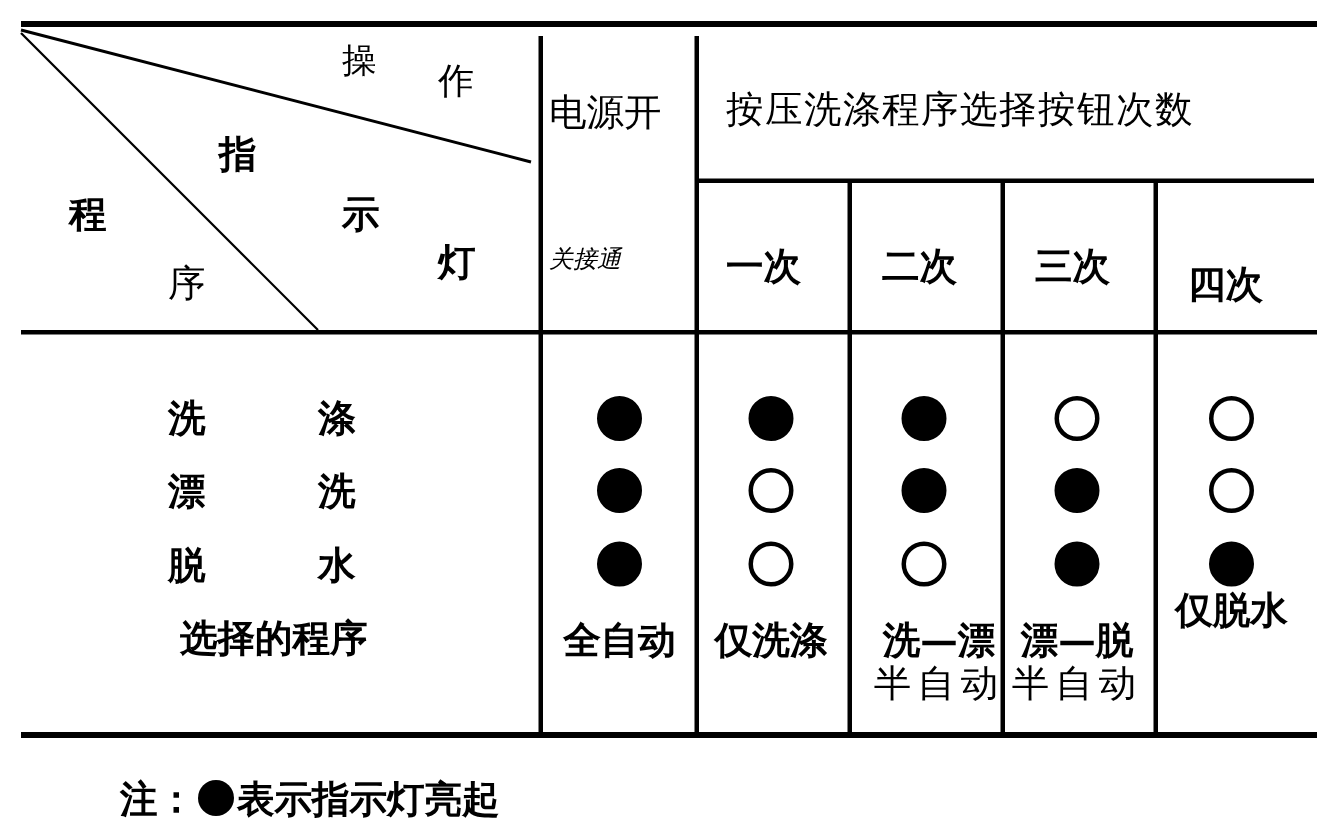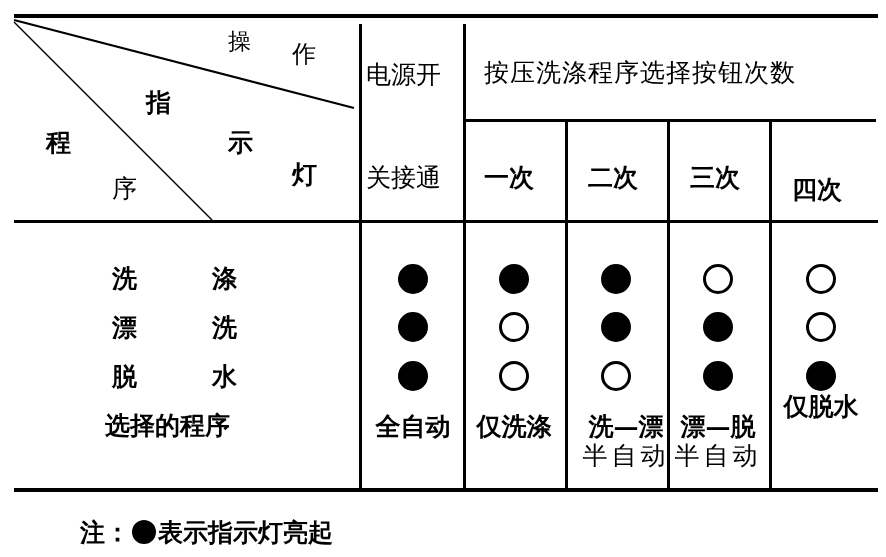--- a/index.html
+++ b/index.html
@@ -38,36 +38,36 @@
   <span class="tn" style="left:228px; top:30px; font-size:23px;">操</span>
   <span class="tn" style="left:292px; top:42px; font-size:24px;">作</span>
   <span class="t" style="left:146px; top:90px;">指</span>
   <span class="t" style="left:228px; top:130px;">示</span>
   <span class="t" style="left:292px; top:162px;">灯</span>
   <span class="t" style="left:46px; top:130px;">程</span>
   <span class="tn" style="left:112px; top:176px;">序</span>
 </div>
 
 <span class="tn" style="left:366px; top:62px; font-size:25px;">电源开</span>
-<span class="tn" style="left:366px; top:165px; font-size:25px;">关接通</span>
+<span class="tn" style="left:366px; top:165px; font-size:16px;font-style:italic;">关接通</span>
 
 <span class="tn" style="left:484px; top:60px; font-size:25px; letter-spacing:1px;">按压洗涤程序选择按钮次数</span>
 
 <span class="t" style="left:484px; top:165px;">一次</span>
 <span class="t" style="left:588px; top:165px;">二次</span>
 <span class="t" style="left:690px; top:165px;">三次</span>
 <span class="t" style="left:792px; top:165px;margin-top:12px;">四次</span>
 
 <span class="t" style="left:112px; top:266px;">洗</span>
 <span class="t" style="left:212px; top:266px;">涤</span>
 <span class="t" style="left:112px; top:315px;">漂</span>
 <span class="t" style="left:212px; top:315px;">洗</span>
 <span class="t" style="left:112px; top:364px;">脱</span>
 <span class="t" style="left:212px; top:364px;">水</span>
-<span class="t" style="left:105px; top:413px;">选择的程序</span>
+<span class="t" style="left:120px; top:413px;">选择的程序</span>
 
 <div id="grid">
     <div class="dot on" style="left: 398px; top: 264px;"></div>
     <div class="dot on" style="left: 398px; top: 312px;"></div>
     <div class="dot on" style="left: 398px; top: 361px;"></div>
     <div class="cell-label" style="left: 363px; width: 100px; top: 413px;">
       <div>全自动</div>
     </div>
     <div class="dot on" style="left: 499px; top: 264px;"></div>
     <div class="dot off" style="left: 499px; top: 312px;"></div>

